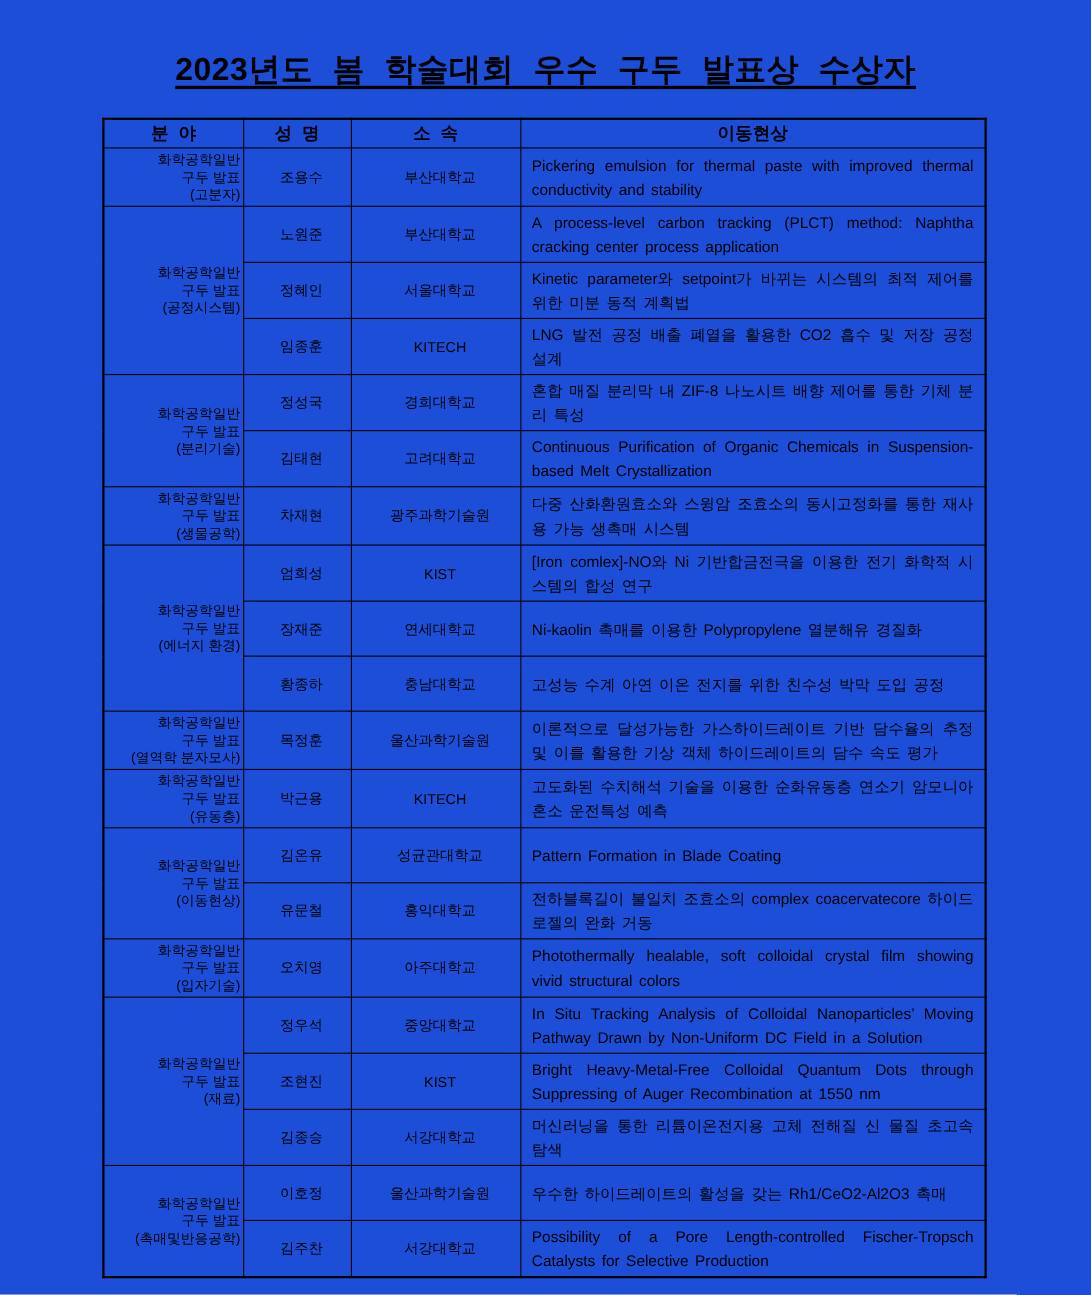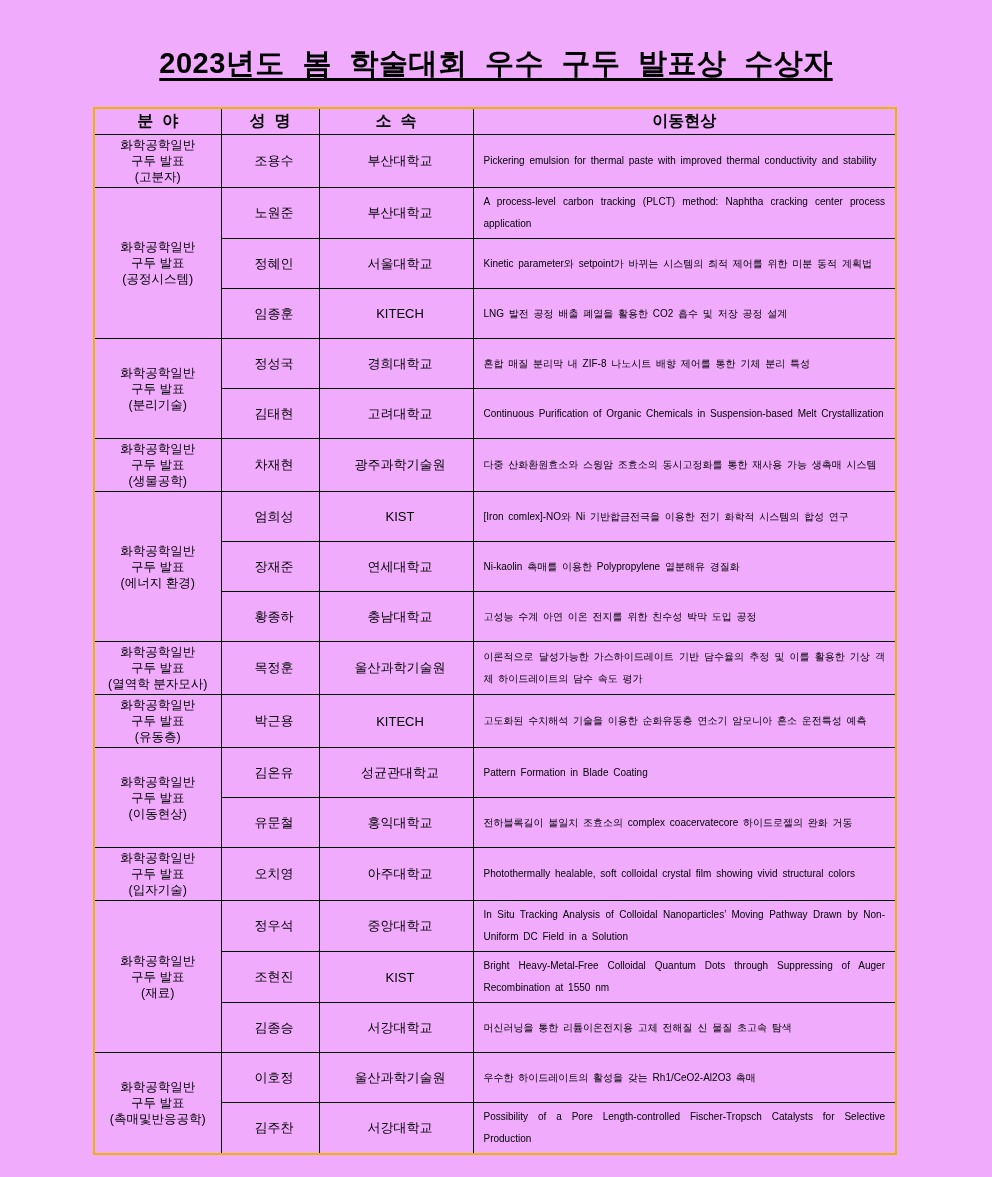--- a/index.html
+++ b/index.html
@@ -5,72 +5,72 @@
   html, body {
     margin: 0;
     padding: 0;
     background: #ffffff;
     color: #000000;
     font-family: "Liberation Sans", sans-serif;
   }
   .page {
     width: 992px;
     height: 1177px;
-    background: #f0abfc;
+    background: #1d4ed8;
     position: relative;
     overflow: hidden;
   }
   .page-title {
     margin: 44px 0 0 0;
     text-align: center;
     font-size: 29px;
     font-weight: bold;
     letter-spacing: 0.5px;
     word-spacing: 9px;
     text-decoration: underline;
     text-decoration-thickness: 3px;
     text-underline-offset: 5px;
   }
   table.awards {
     border-collapse: collapse;
     table-layout: fixed;
     width: 802px;
     margin: 23px 0 0 93px;
-    border: 2px solid #eab308;
+    border: 2px solid #000000;
   }
   table.awards th,
   table.awards td {
     border: 1px solid #000;
     vertical-align: middle;
     overflow: hidden;
   }
   tr.header-row { height: 26px; }
   tr.data-row  { height: 50px; }
   th.col-header {
     font-size: 16px;
     font-weight: bold;
     text-align: center;
     white-space: pre;
     padding: 2px 0;
   }
   td.field-cell {
-    text-align: center;
+    text-align: right;
     font-size: 12.5px;
     line-height: 16px;
     white-space: pre-line;
     padding: 2px;
   }
   td.name-cell,
   td.affiliation-cell {
     font-size: 13px;
     text-align: center;
     padding: 2px 4px 2px 12px;
   }
   td.paper-title-cell {
-    font-size: 10px;
+    font-size: 14px;
     line-height: 22px;
     text-align: justify;
     word-spacing: 2px;
     padding: 3px 10px;
   }
 </style>
 </head>
 <body>
 
 <div class="page">

